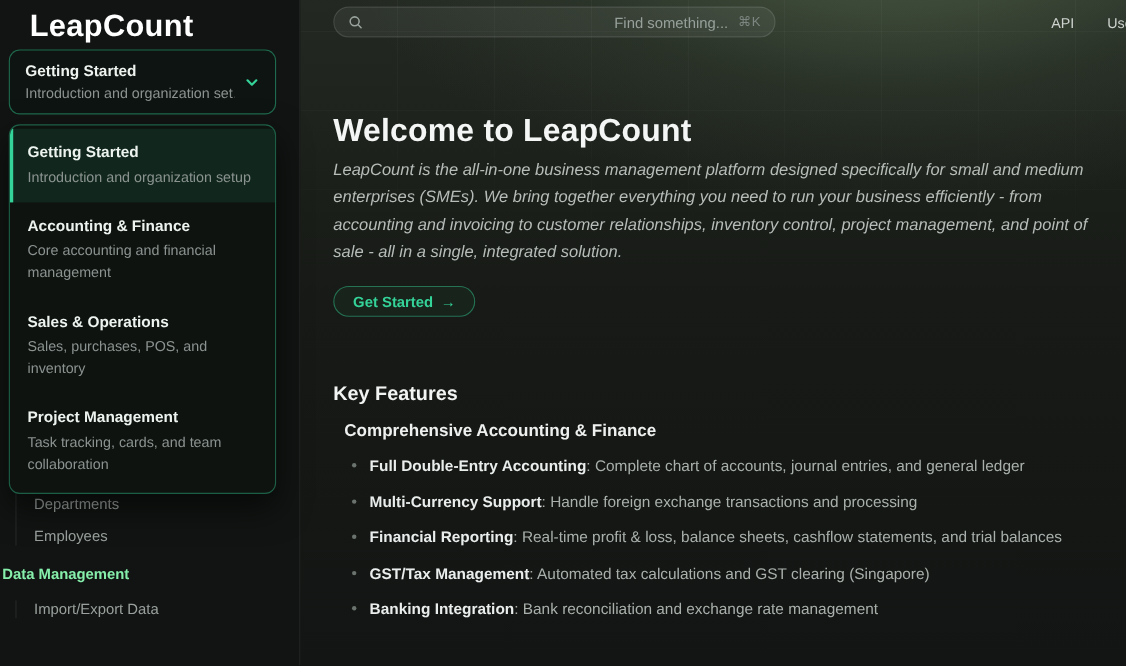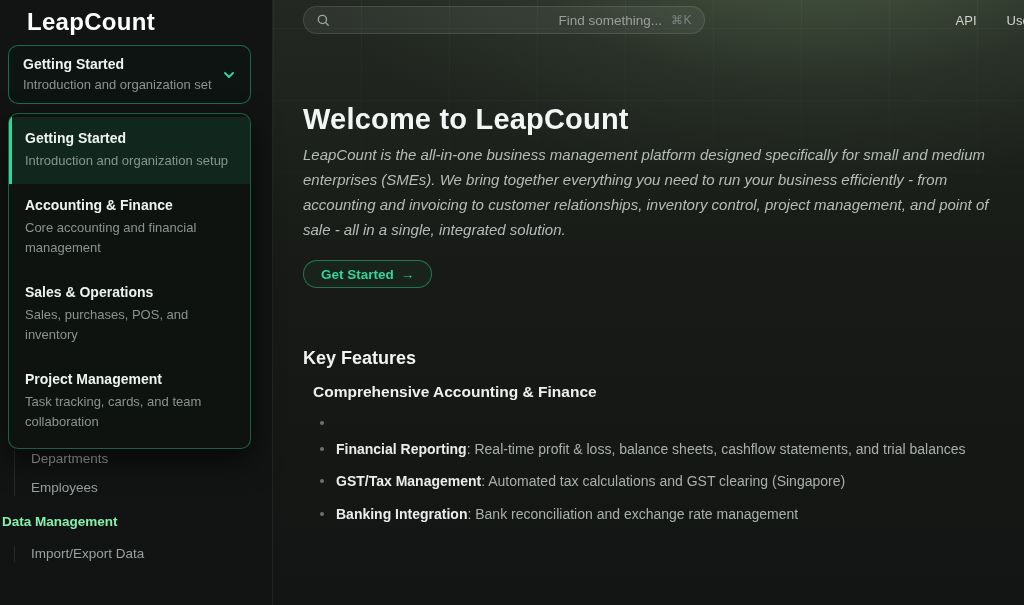--- a/index.html
+++ b/index.html
@@ -11,21 +11,21 @@
   }
   .app { display:flex; width:1024px; height:605px; }
 
   
   .sidebar {
     position:relative; width:273px; min-width:273px; height:100%;
     background:#111412; border-right:1px solid rgba(255,255,255,0.07); z-index:5;
   }
   .logo {
     position:absolute; left:27px; top:8px;
-    font-size:24px; font-weight:bold; color:#ffffff; letter-spacing:.3px;
+    font-size:28px; font-weight:bold; color:#ffffff; letter-spacing:.3px;
   }
   .selector {
     position:absolute; left:8px; width:243px; top:45px; height:59px;
     border:1px solid rgba(52,211,153,0.45); border-radius:10px;
     background:#0e1411; padding:10px 14px; cursor:pointer;
   }
   .selector-title { font-size:14px; font-weight:bold; color:#eef3f0; }
   .selector-sub {
     margin-top:5px; font-size:13px; color:#8b9390;
     white-space:nowrap; overflow:hidden; max-width:190px;
@@ -203,20 +203,25 @@
       <span>Get Started</span>
       <span>→</span>
     </button>
 
     <h2 class="features-h">Key Features</h2>
     <h3 class="features-sub">Comprehensive Accounting &amp; Finance</h3>
 
     <ul class="feature-list">
       <li class="feature-item">
         <span class="bullet-dot"></span>
+        <span><span class="feature-term">Full Double-Entry Accounting</span><span class="feature-desc">: Complete chart of accounts, journal entries, and general ledger</span></span>
+      </li>
+      <li class="feature-item">
+        <span class="bullet-dot"></span>
+        <span><span class="feature-term">Multi-Currency Support</span><span class="feature-desc">: Handle foreign exchange transactions and processing</span></span>
       </li>
       <li class="feature-item">
         <span class="bullet-dot"></span>
         <span><span class="feature-term">Financial Reporting</span><span class="feature-desc">: Real-time profit &amp; loss, balance sheets, cashflow statements, and trial balances</span></span>
       </li>
       <li class="feature-item">
         <span class="bullet-dot"></span>
         <span><span class="feature-term">GST/Tax Management</span><span class="feature-desc">: Automated tax calculations and GST clearing (Singapore)</span></span>
       </li>
       <li class="feature-item">

